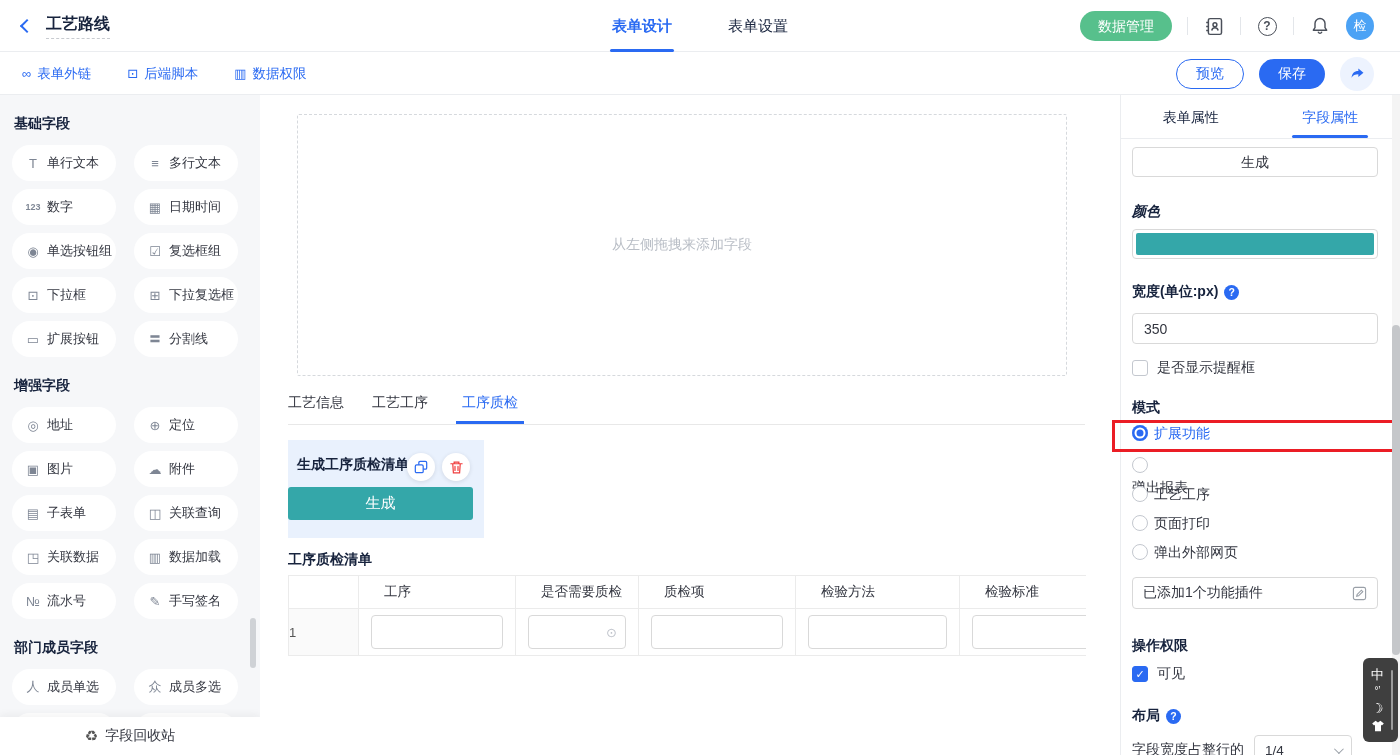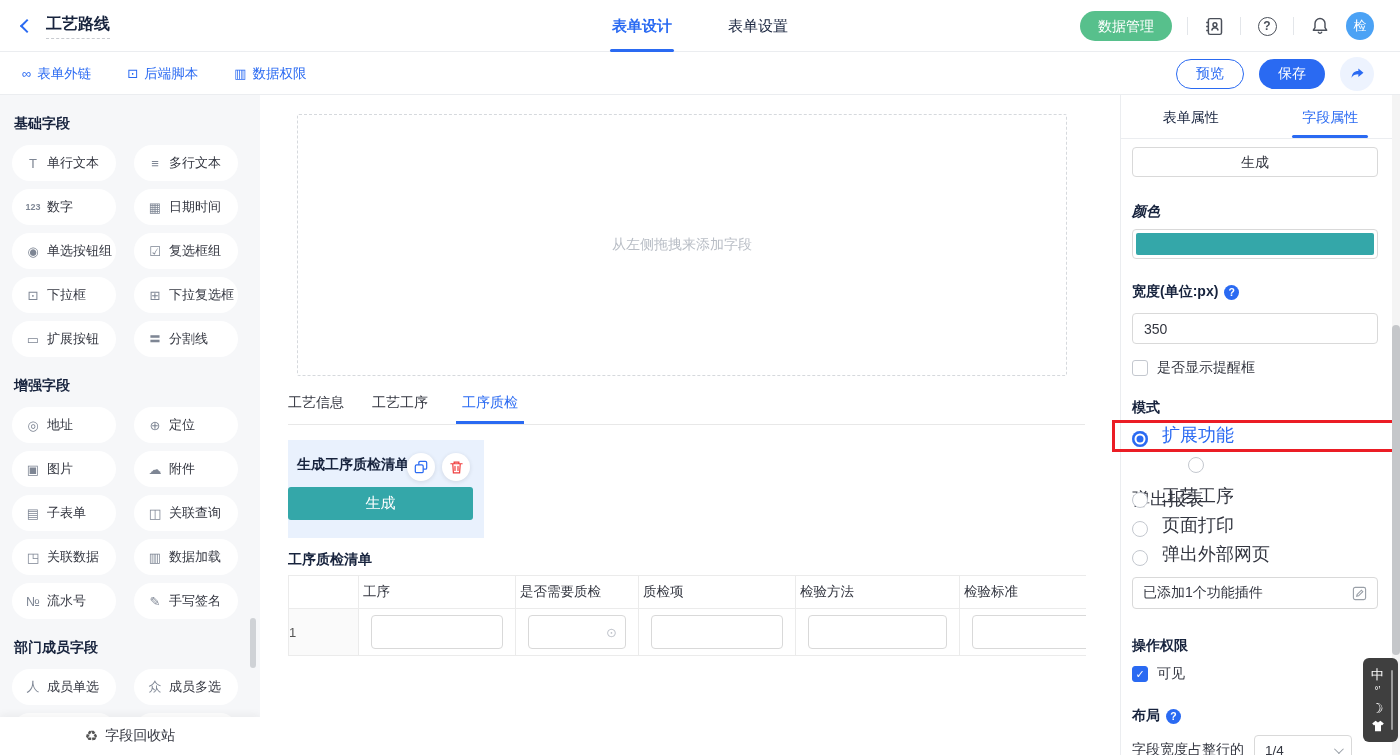--- a/index.html
+++ b/index.html
@@ -73,21 +73,21 @@
   .mini-btn { position:absolute; top:13px; width:28px; height:28px; border-radius:50%; background:#fff;
     box-shadow:0 1px 4px rgba(31,35,41,.12); display:flex; align-items:center; justify-content:center; cursor:pointer; }
   .mini-copy { left:119px; }
   .mini-trash { left:154px; }
   .teal-btn { position:absolute; left:0; top:47px; width:185px; height:33px; border:none; border-radius:3px;
     color:#fff; font-size:15px; cursor:pointer; }
   .subtable-title { position:absolute; left:28px; top:456px; font-size:14px; font-weight:700; color:#17233d; }
   .table-wrap { position:absolute; left:28px; top:480px; width:798px; height:82px; overflow:hidden; }
   table.sub { border-collapse:collapse; table-layout:fixed; width:830px; }
   table.sub th, table.sub td { border:1px solid #ebebeb; font-weight:400; text-align:left; }
-  table.sub th { height:33px; font-size:13.5px; color:#333640; padding-left:4px; background:#fff; }
+  table.sub th { height:33px; font-size:13.5px; color:#333640; padding-left:25px; background:#fff; }
   table.sub td { height:47px; }
   td.rownum { text-align:center; font-size:13px; color:#555; background:#fafafa; }
   .cell-input-wrap { position:relative; margin:0 12px; }
   .cell-input { width:100%; height:34px; border:1px solid #d9d9d9; border-radius:4px; background:#fff;
     font-size:13px; padding:0 8px; outline:none; }
   .cell-input.wide { width:150px; }
   .sel-ic { position:absolute; right:9px; top:50%; transform:translateY(-50%); color:#c0c4cc; font-size:13px; }
 
   
   .panel { position:absolute; top:95px; right:0; width:280px; bottom:0; background:#fff;
@@ -106,21 +106,21 @@
   .swatch { position:absolute; left:11px; top:134px; width:246px; height:30px; border:1px solid #d9d9d9;
     border-radius:4px; padding:3px; cursor:pointer; }
   .swatch-fill { width:100%; height:100%; border-radius:2px; }
   .pn-input { position:absolute; left:11px; top:218px; width:246px; height:31px; border:1px solid #d9d9d9;
     border-radius:4px; font-size:14px; color:#333640; padding:0 11px; outline:none; }
   .check-row { position:absolute; left:11px; display:flex; align-items:center; gap:9px; font-size:14px;
     color:#333640; cursor:pointer; }
   .cb { width:16px; height:16px; border:1px solid #c4c8cf; border-radius:3px; background:#fff; flex:none;
     display:flex; align-items:center; justify-content:center; }
   .cb.checked { background:#2a6af2; border-color:#2a6af2; color:#fff; font-size:11px; font-weight:700; }
-  .radio-row { position:absolute; left:11px; display:flex; align-items:flex-end; gap:14px; font-size:18px;
+  .radio-row { position:absolute; left:11px; display:flex; align-items:flex-start; gap:6px; font-size:14px;
     color:#333640; cursor:pointer; height:22px; }
   .rd { width:16px; height:16px; border-radius:50%; border:1px solid #c4c8cf; background:#fff; flex:none; }
   .rd.on { border:none; background:#2a6af2; box-shadow:inset 0 0 0 2.5px #2a6af2, inset 0 0 0 4.5px #fff; }
   .radio-row.sel-label-blue { color:#2a6af2; }
   .hl-box { position:absolute; left:-9px; top:325px; width:283px; height:32px; border:3px solid #eb1d25;
     z-index:8; pointer-events:none; }
   .plugin-box { position:absolute; left:11px; top:482px; width:246px; height:32px; border:1px solid #d9d9d9;
     border-radius:4px; display:flex; align-items:center; justify-content:space-between; padding:0 10px;
     font-size:14px; color:#333640; cursor:pointer; }
   .layout-row { position:absolute; left:11px; top:640px; display:flex; align-items:center; gap:10px;

